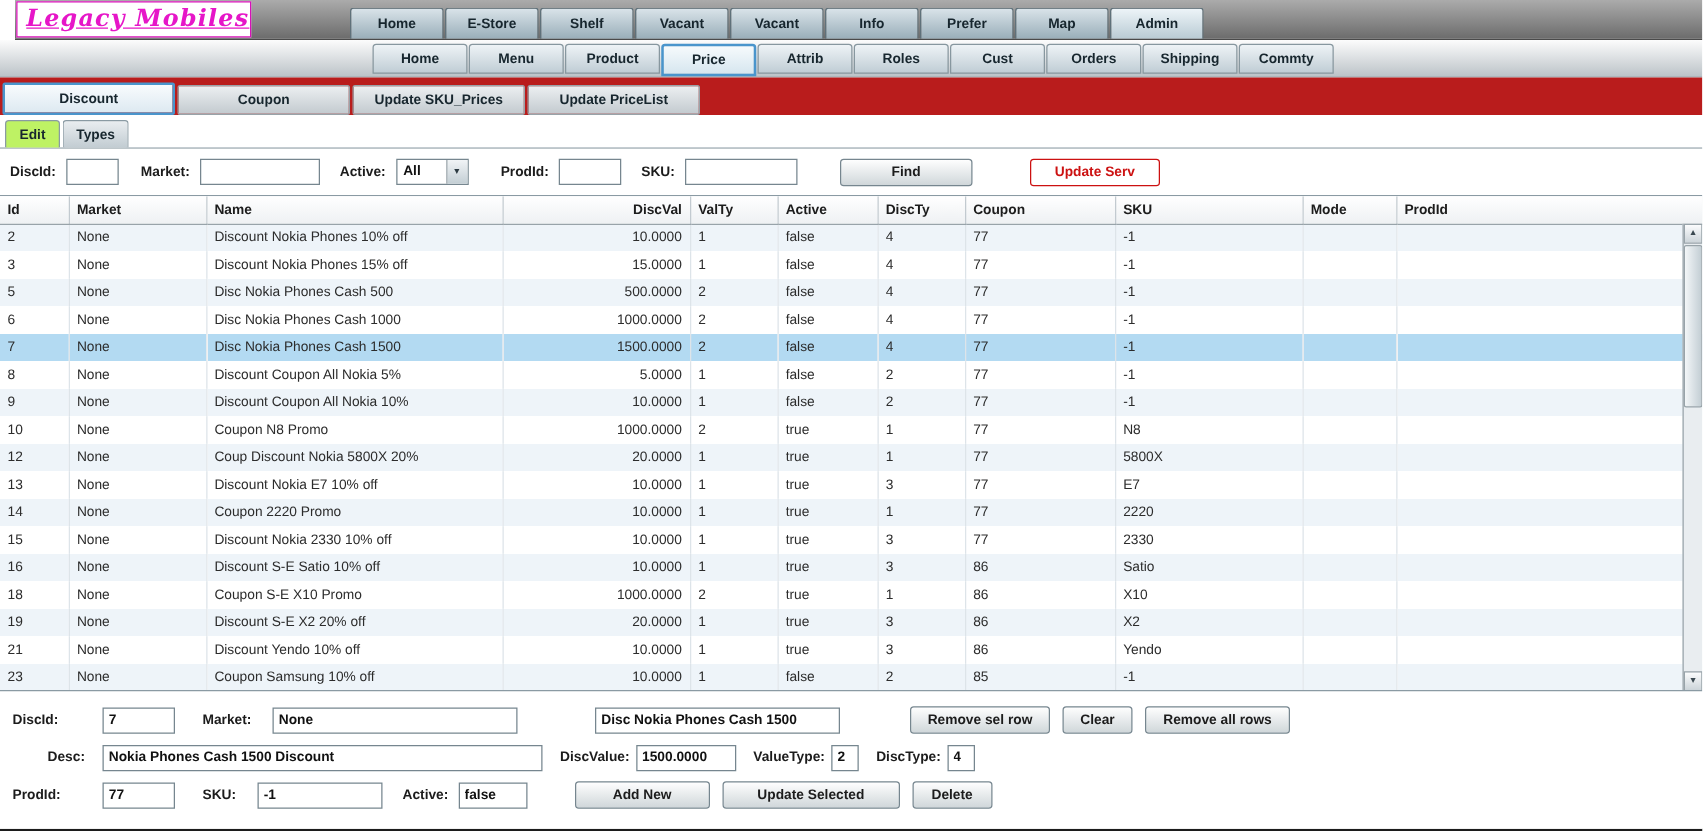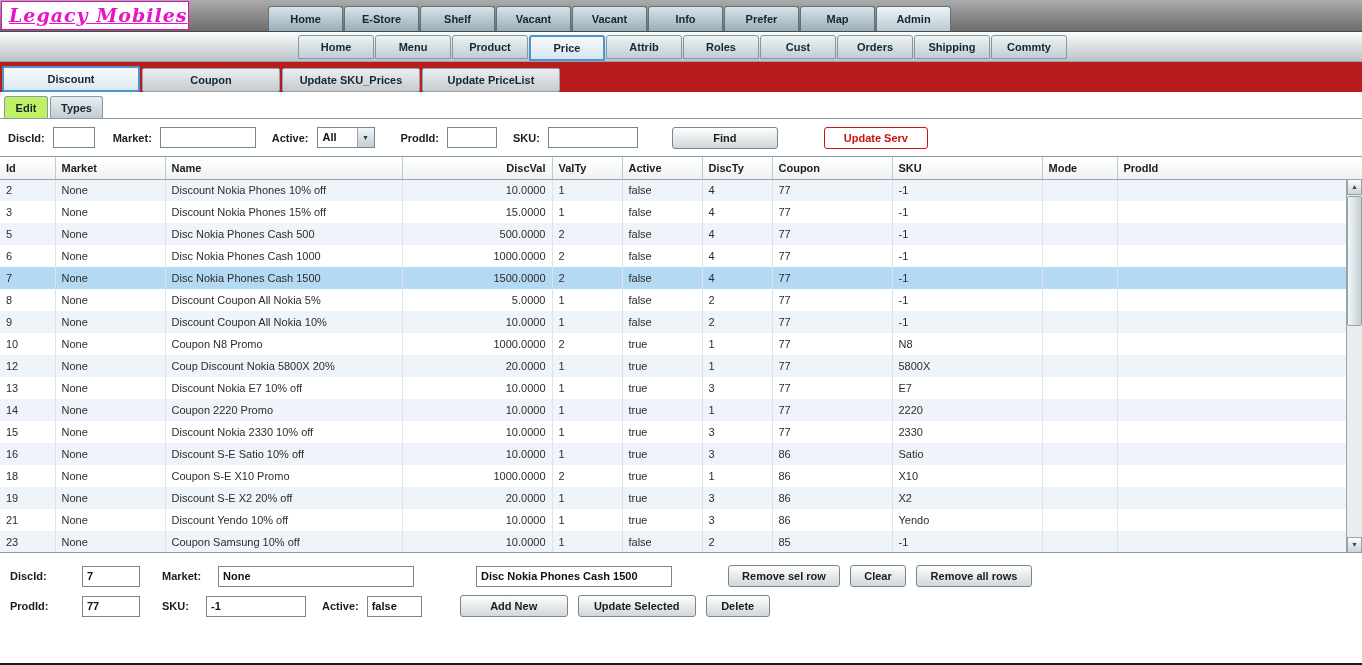--- a/index.html
+++ b/index.html
@@ -10,21 +10,21 @@
     background:#fff;
   }
   .page { width:1362px; height:665px; overflow:hidden; border-bottom:2px solid #1c1c1c; background:#fff; }
 
   
   .topbar {
     height:32px;
     background:linear-gradient(#ababab,#6c6c6c);
     border-bottom:1px solid #4a4a4a;
     position:relative;
-    display:flex; align-items:flex-end;
+    display:flex; align-items:flex-end;margin-left:12px;
   }
   .logo {
     position:absolute; left:1px; top:1px;
     width:188px; height:29px;
     background:#fff;
     border:1px solid #d810b8;
     color:#e616c8;
     font-family:"DejaVu Serif", serif;
     font-style:italic; font-weight:bold;
     font-size:19px; line-height:26px;
@@ -487,25 +487,35 @@
       <span class="flbl">DiscId:</span>
       <input class="ftxt" style="width: 58px;" value="7">
       <span class="flbl" style="width:52px; margin-left:22px;">Market:</span>
       <input class="ftxt" style="width: 196px; margin-left: 4px;" value="None">
       <input class="ftxt" style="width: 196px; margin-left: 62px;" value="Disc Nokia Phones Cash 1500">
       <button class="btn" style="margin-left:56px; width:112px;">Remove sel row</button>
       <button class="btn" style="margin-left:10px; width:56px;">Clear</button>
       <button class="btn" style="margin-left:10px; width:116px;">Remove all rows</button>
     </div>
     <div class="frow">
+      <span class="flbl" style="text-align:right; padding-right:14px;">Desc:</span>
+      <input class="ftxt" style="width: 352px;" value="Nokia Phones Cash 1500 Discount">
+      <span class="lbl" style="margin-left:14px;">DiscValue:</span>
+      <input class="ftxt" style="width: 80px; margin-left: 5px;" value="1500.0000">
+      <span class="lbl" style="margin-left:14px;">ValueType:</span>
+      <input class="ftxt" style="width: 22px; margin-left: 5px;" value="2">
+      <span class="lbl" style="margin-left:14px;">DiscType:</span>
+      <input class="ftxt" style="width: 22px; margin-left: 5px;" value="4">
+    </div>
+    <div class="frow">
       <span class="flbl">ProdId:</span>
       <input class="ftxt" style="width: 58px;" value="77">
       <span class="flbl" style="width:36px; margin-left:22px;">SKU:</span>
       <input class="ftxt" style="width: 100px; margin-left: 8px;" value="-1">
       <span class="lbl" style="margin-left:16px;">Active:</span>
       <input class="ftxt" style="width: 55px; margin-left: 8px;" value="false">
       <button class="btn" style="margin-left:38px; width:108px;">Add New</button>
-      <button class="btn" style="margin-left:10px; width:118px;">Update Selected</button>
+      <button class="btn" style="margin-left:10px; width:142px;">Update Selected</button>
       <button class="btn" style="margin-left:10px; width:64px;">Delete</button>
     </div>
   </div>
 
 </div>
 
 </body></html>

